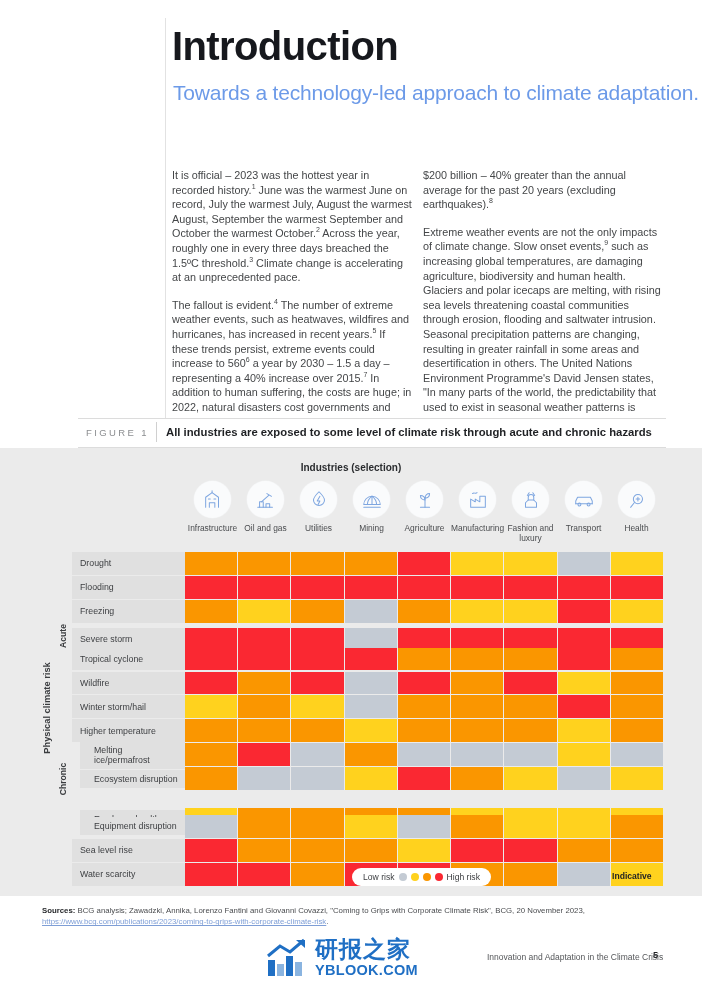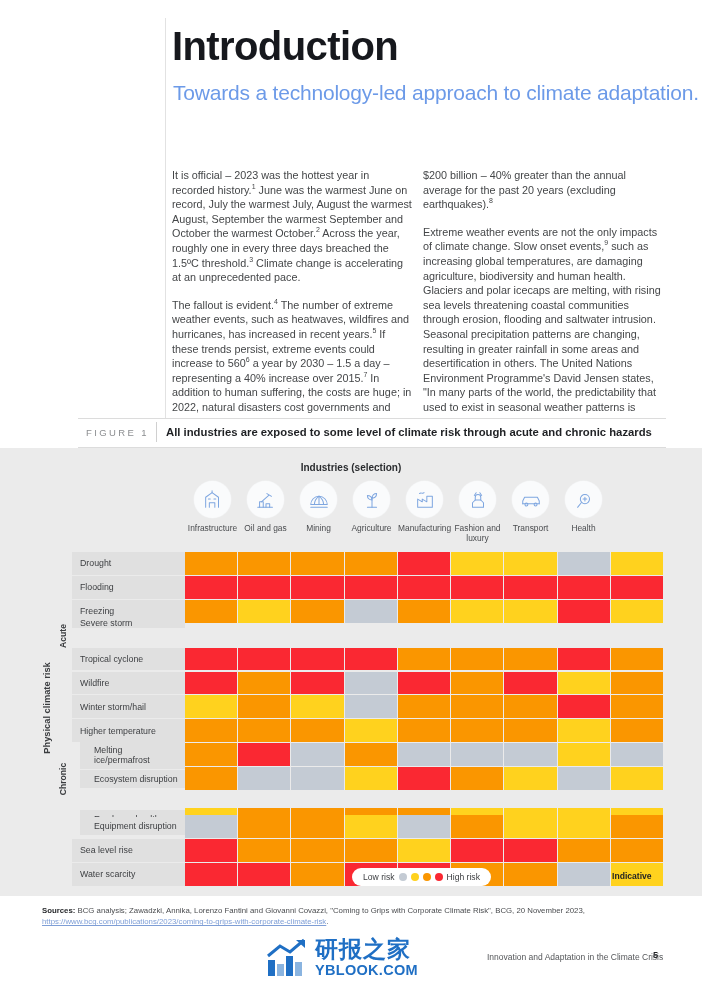--- a/index.html
+++ b/index.html
@@ -311,20 +311,29 @@
         <span class="icon-circle">
           <svg width="22" height="22" viewBox="0 0 24 24" fill="none" stroke="#7ea6e0" stroke-width="1.1" stroke-linecap="round" stroke-linejoin="round">
             <path d="M3 20h16"></path>
             <path d="M5 20v-6h4v6"></path>
             <path d="M7 14l8-7"></path>
             <path d="M13 5l5 3"></path>
             <path d="M12 20v-4h4v4"></path>
           </svg>
         </span>
         <span class="icon-label">Oil and gas</span>
+      </div>
+      <div class="icon-cell">
+        <span class="icon-circle">
+          <svg width="22" height="22" viewBox="0 0 24 24" fill="none" stroke="#7ea6e0" stroke-width="1.1" stroke-linecap="round" stroke-linejoin="round">
+            <path d="M12 3c-4 4-6 6-6 9a6 6 0 0 0 12 0c0-3-2-5-6-9z"></path>
+            <path d="M13 8l-3 5h3l-2 4"></path>
+          </svg>
+        </span>
+        <span class="icon-label">Utilities</span>
       </div>
       <div class="icon-cell">
         <span class="icon-circle">
           <svg width="22" height="22" viewBox="0 0 24 24" fill="none" stroke="#7ea6e0" stroke-width="1.1" stroke-linecap="round" stroke-linejoin="round">
             <path d="M3 17a9 9 0 0 1 18 0z"></path>
             <path d="M12 8v9"></path>
             <path d="M7 17c0-4 2-7 5-9"></path>
             <path d="M17 17c0-4-2-7-5-9"></path>
             <path d="M3 20h18"></path>
           </svg>
@@ -430,21 +439,21 @@
             <div class="cell" title="Freezing / Oil and gas" style="background: rgb(255, 210, 30);"></div>
             <div class="cell" title="Freezing / Utilities" style="background: rgb(250, 150, 0);"></div>
             <div class="cell" title="Freezing / Mining" style="background: rgb(196, 203, 212);"></div>
             <div class="cell" title="Freezing / Agriculture" style="background: rgb(250, 150, 0);"></div>
             <div class="cell" title="Freezing / Manufacturing" style="background: rgb(255, 210, 30);"></div>
             <div class="cell" title="Freezing / Fashion and luxury" style="background: rgb(255, 210, 30);"></div>
             <div class="cell" title="Freezing / Transport" style="background: rgb(250, 40, 50);"></div>
             <div class="cell" title="Freezing / Health" style="background: rgb(255, 210, 30);"></div>
           </div>
         </div>
-        <div class="hm-row" style="top: 60px; align-items: center;">
+        <div class="hm-row" style="top: 76px;">
           <div class="row-label">Severe storm</div>
           <div class="cells">
             <div class="cell" title="Severe storm / Infrastructure" style="background: rgb(250, 40, 50);"></div>
             <div class="cell" title="Severe storm / Oil and gas" style="background: rgb(250, 40, 50);"></div>
             <div class="cell" title="Severe storm / Utilities" style="background: rgb(250, 40, 50);"></div>
             <div class="cell" title="Severe storm / Mining" style="background: rgb(196, 203, 212);"></div>
             <div class="cell" title="Severe storm / Agriculture" style="background: rgb(250, 40, 50);"></div>
             <div class="cell" title="Severe storm / Manufacturing" style="background: rgb(250, 40, 50);"></div>
             <div class="cell" title="Severe storm / Fashion and luxury" style="background: rgb(250, 40, 50);"></div>
             <div class="cell" title="Severe storm / Transport" style="background: rgb(250, 40, 50);"></div>

